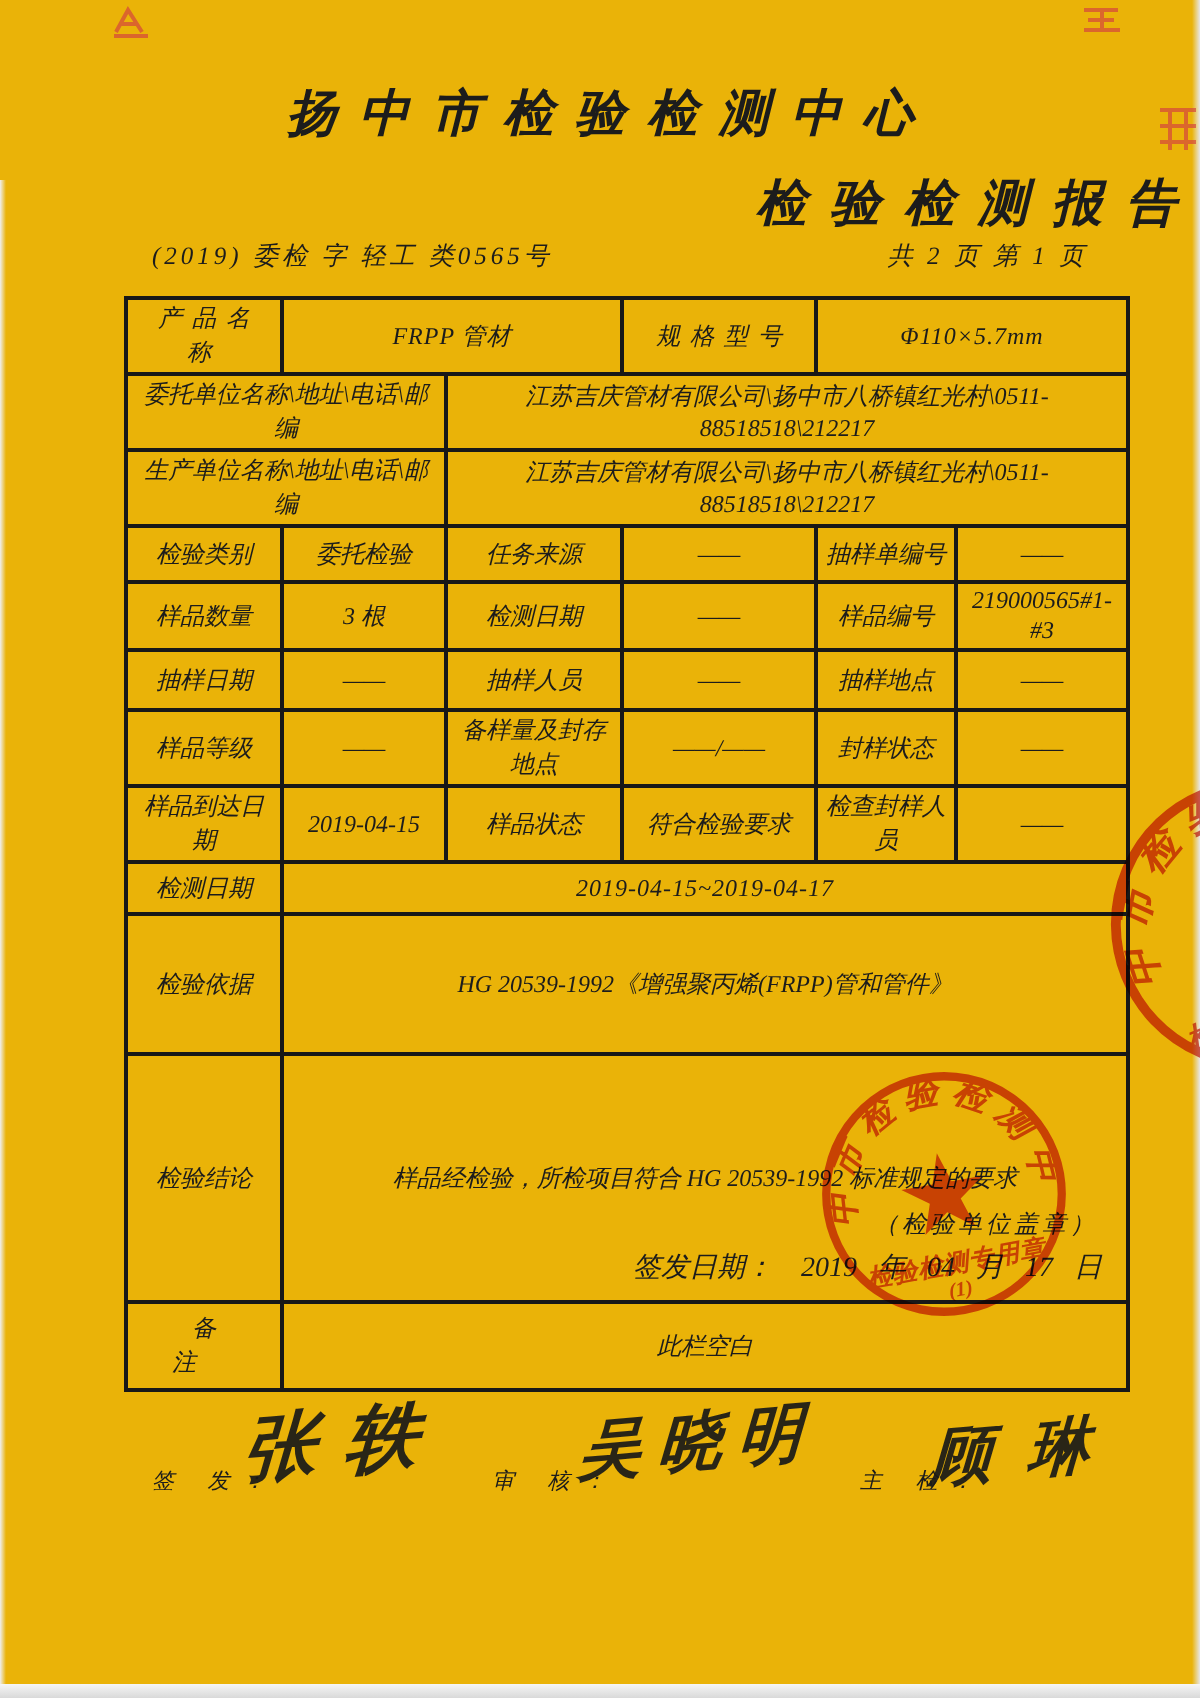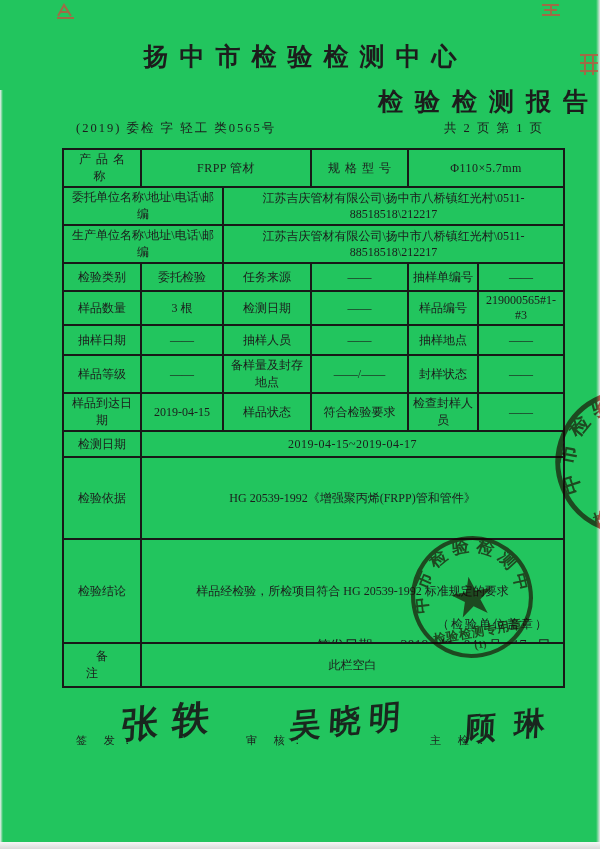--- a/index.html
+++ b/index.html
@@ -1,22 +1,23 @@
 <!DOCTYPE html>
 <html style="--stamp-red: #d5463c;"><head>
 <meta charset="utf-8">
 <style>
   html,body{margin:0;padding:0;}
   .page{
     position:relative;
     width:600px;height:849px;
-    background:#22c55e;
+    background:#eab308;
     overflow:hidden;
     font-family:"Liberation Serif","DejaVu Serif",serif;
     color:#1c1c1c;
+    font-style:italic;
   }
   
   .edge-bottom{position:absolute;left:0;right:0;bottom:0;height:7px;
     background:linear-gradient(#f6f6f6,#d9d9d9);}
   .edge-right{position:absolute;right:0;top:0;bottom:0;width:4px;
     background:linear-gradient(to left,#e7e7e7,rgba(255,255,255,0));}
   .edge-left{position:absolute;left:0;top:90px;bottom:0;width:3px;
     background:linear-gradient(to right,#efefef,rgba(255,255,255,0));}
 
   .org-name{
@@ -154,25 +155,25 @@
       <td class="small">2019-04-15</td>
       <td>样品状态</td>
       <td class="small">符合检验要求</td>
       <td class="small">检查封样人员</td>
       <td>——</td>
     </tr>
     <tr style="height:26px">
       <td>检测日期</td>
       <td colspan="5" class="val">2019-04-15~2019-04-17</td>
     </tr>
-    <tr style="height:82px">
+    <tr style="height:70px">
       <td>检验依据</td>
       <td colspan="5" class="left">HG 20539-1992《增强聚丙烯(FRPP)管和管件》</td>
     </tr>
-    <tr style="height:104px">
+    <tr style="height:124px">
       <td>检验结论</td>
       <td colspan="5" class="concl">
         <span>样品经检验，所检项目符合 HG 20539-1992 标准规定的要求</span>
         <span class="seal-note">（检验单位盖章）</span>
         <span class="sign-date"><span>签发日期：</span><span class="dt">2019 年 04 月 17 日</span></span>
       </td>
     </tr>
     <tr style="height:44px">
       <td class="spw">备注</td>
       <td colspan="5" class="left">此栏空白</td>

